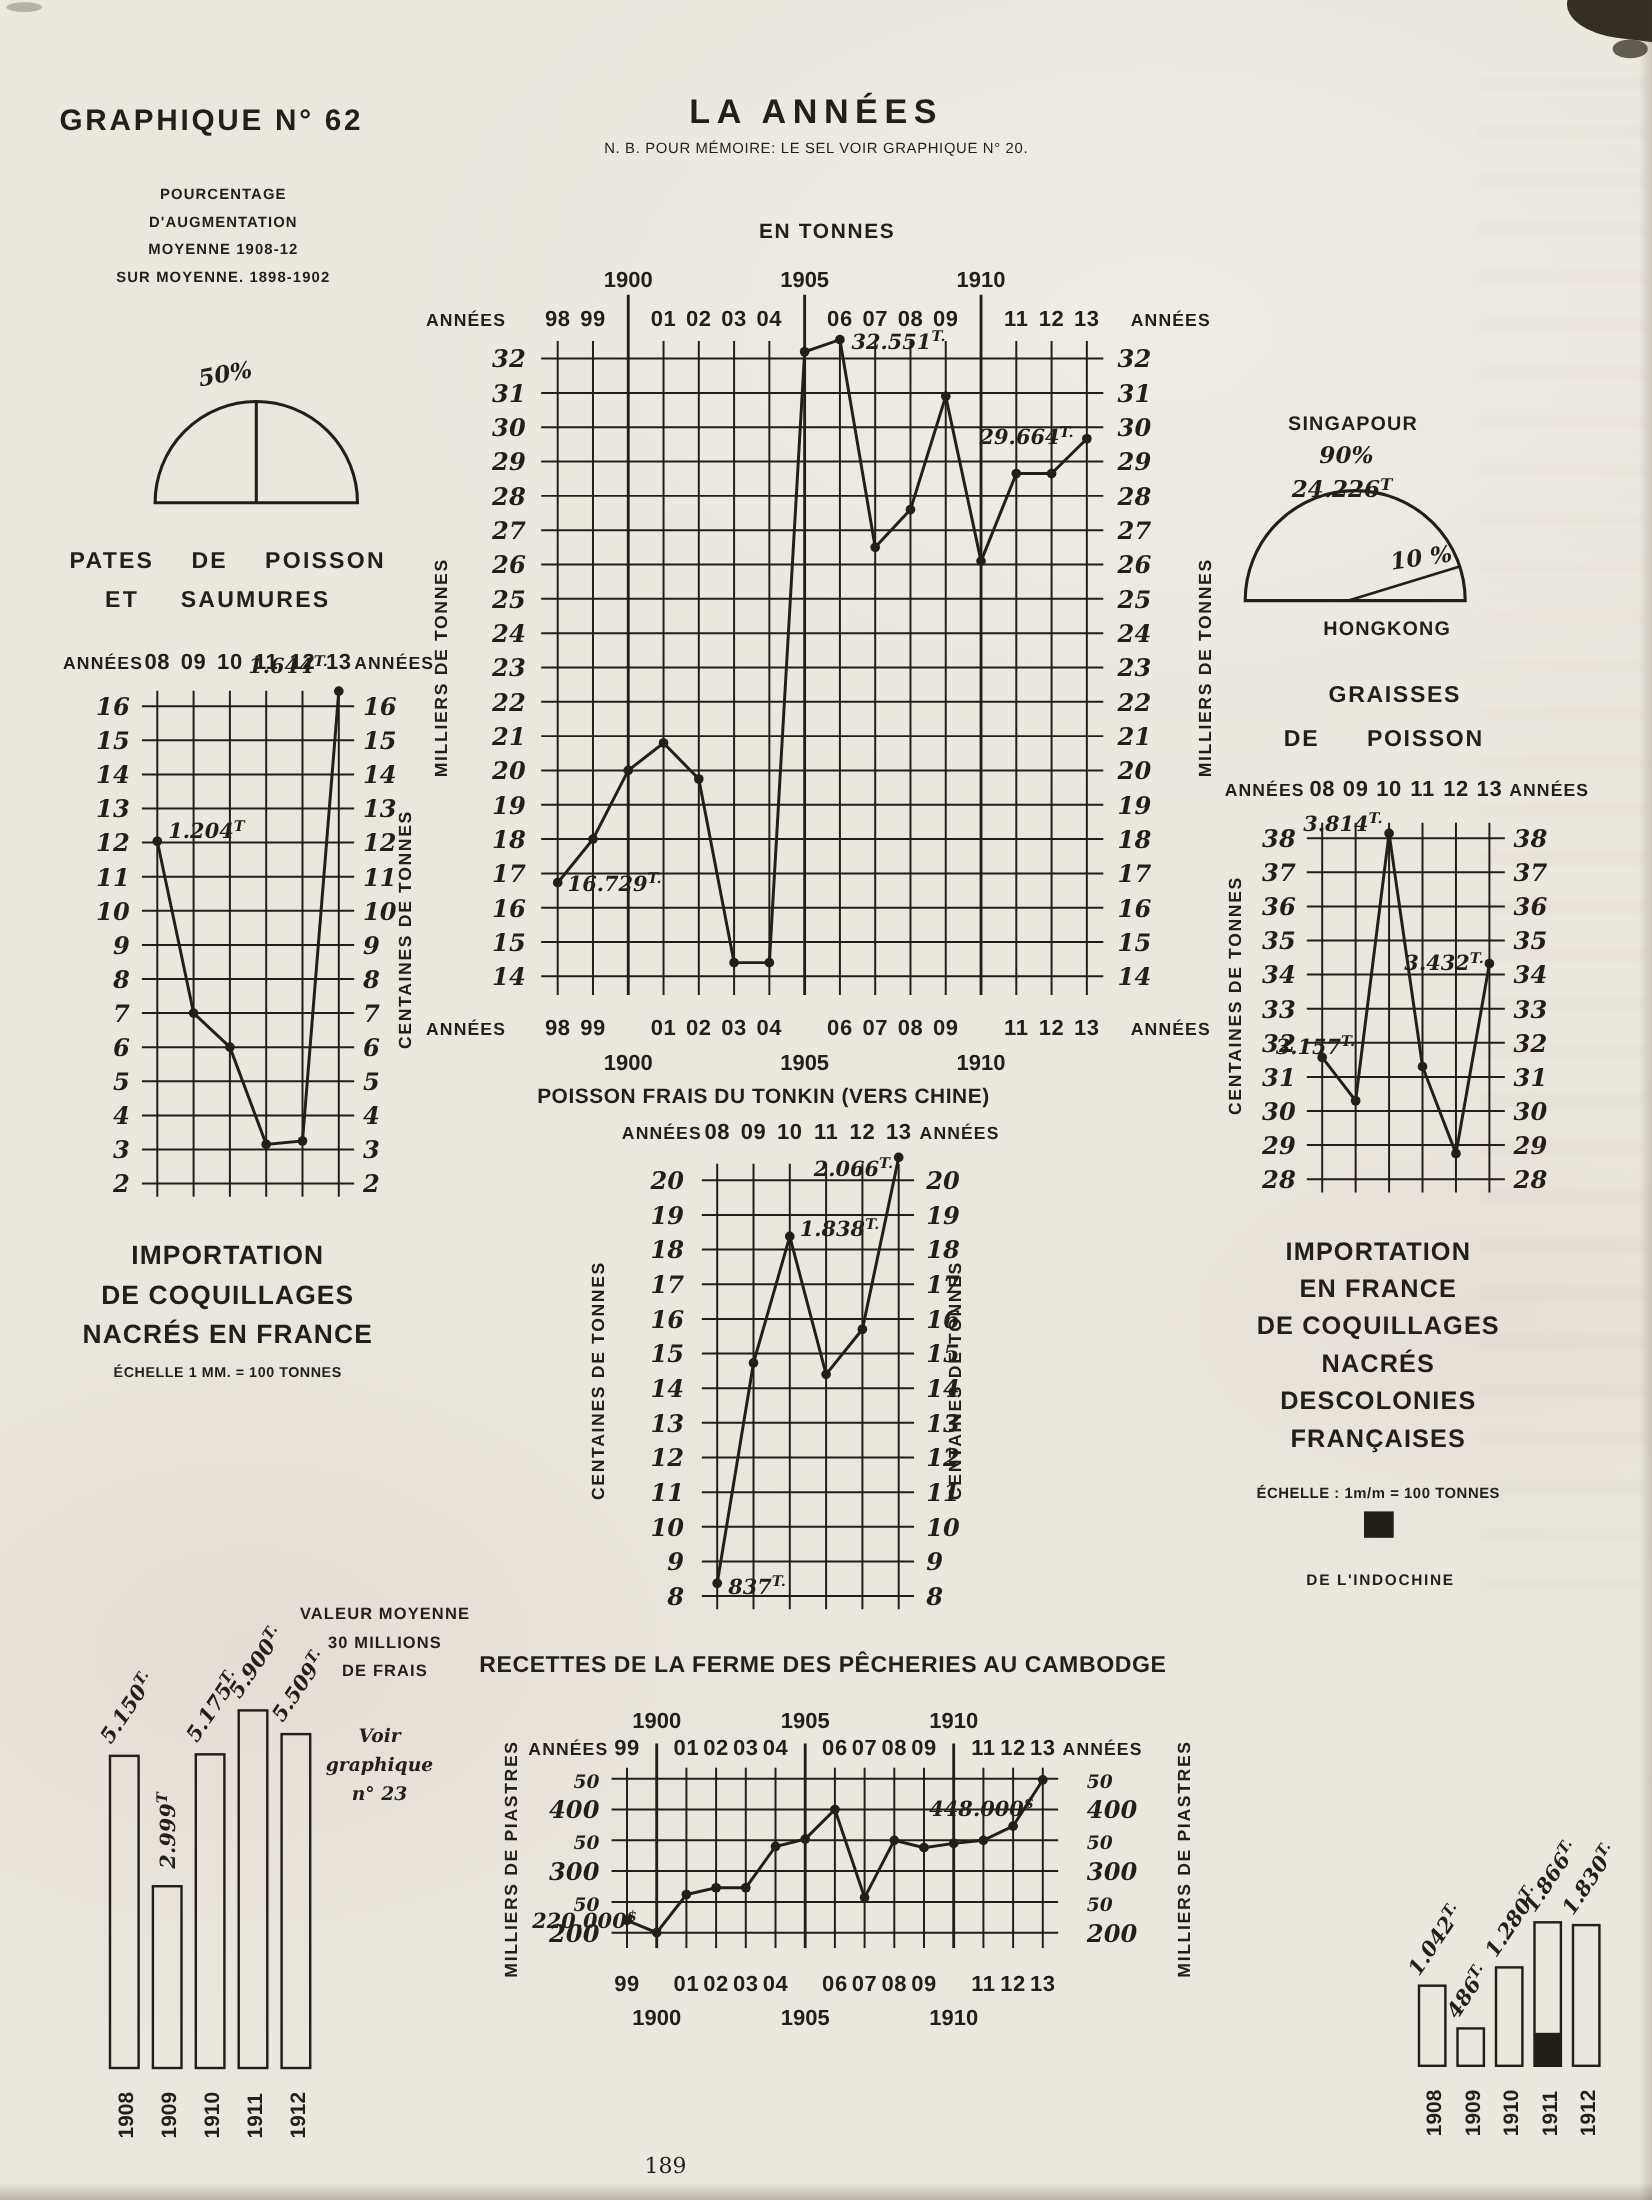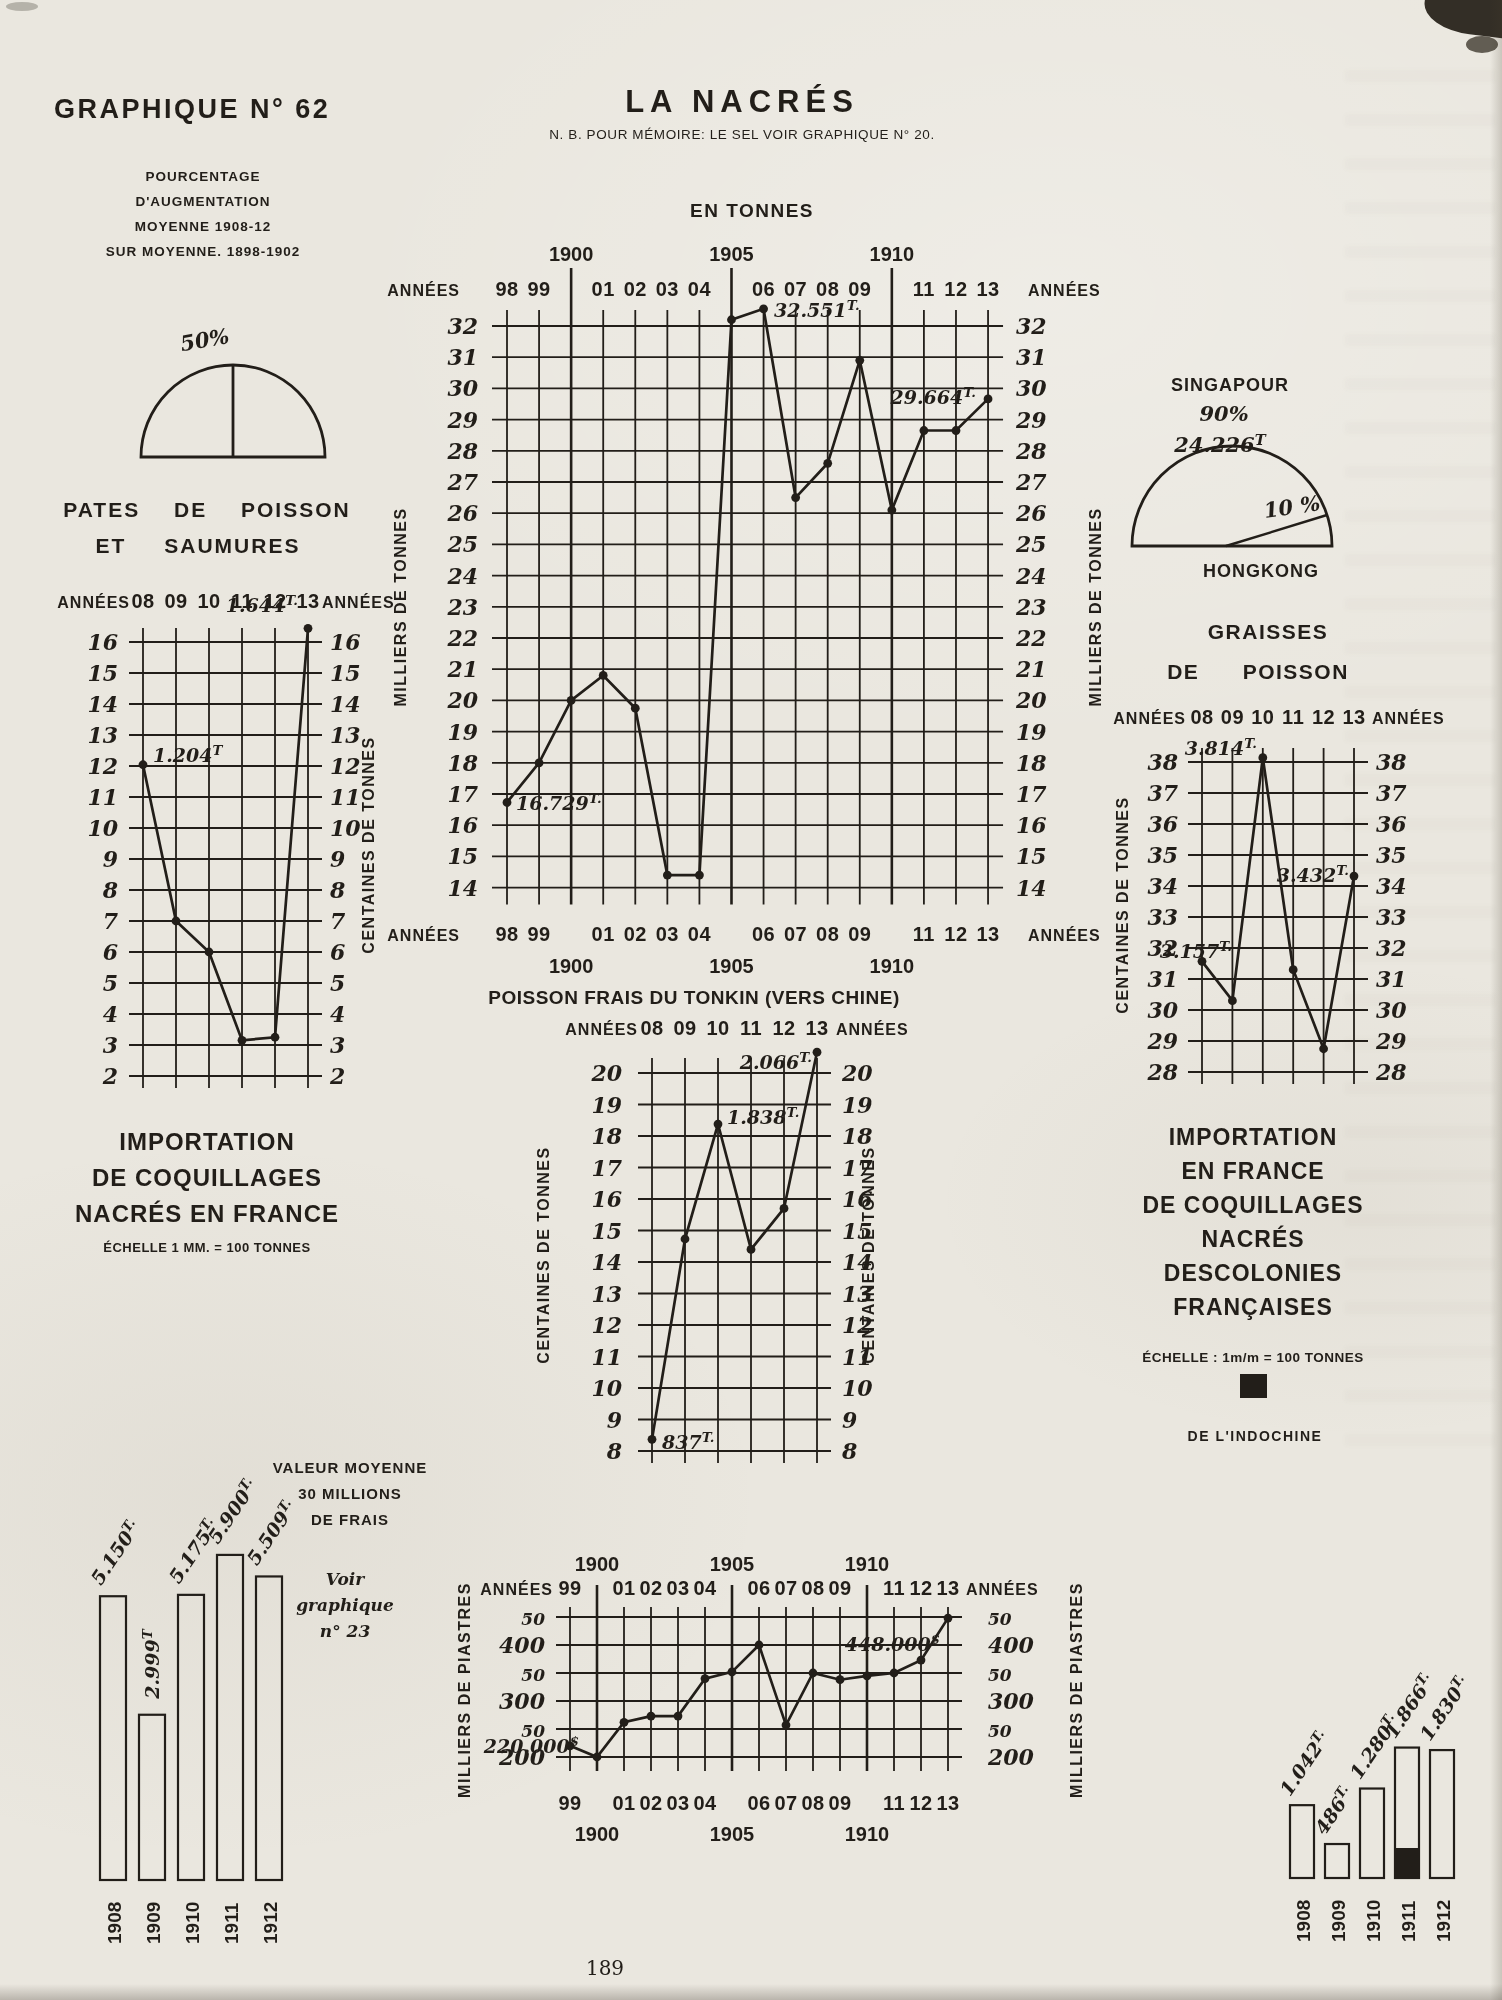--- a/index.html
+++ b/index.html
@@ -528,37 +528,38 @@
         <line x1="1226" y1="546" x2="1327" y2="515" stroke="#221e19" stroke-width="2.4"></line>
         <text x="1230" y="391" class="t-semi" text-anchor="middle">SINGAPOUR</text>
         <text x="1224" y="421" class="t-semiNum" text-anchor="middle">90%</text>
         <text x="1220" y="452" class="t-semiNum" text-anchor="middle">24.226<tspan dy="-7" font-size="70%">T</tspan></text>
         <text x="1293" y="514" class="t-semiNum" text-anchor="middle" transform="rotate(-8 1293 514)">10 %</text>
         <text x="1261" y="577" class="t-semi" text-anchor="middle">HONGKONG</text>
       </g>
     </svg>
 
   <div class="abs" id="t-graphique">GRAPHIQUE N° 62</div>
-  <div class="abs ctr" id="t-title">LA NACRÉS</div>
+  <div class="abs ctr" id="t-title">LA ANNÉES</div>
   <div class="abs ctr" id="t-nb">N. B. POUR MÉMOIRE: LE SEL VOIR GRAPHIQUE N° 20.</div>
   <div class="abs ctr" id="t-exps">EN TONNES</div>
 
   <div class="abs ctr pct-block">
     <div>POURCENTAGE</div>
     <div>D'AUGMENTATION</div>
     <div>MOYENNE 1908-12</div>
     <div>SUR MOYENNE. 1898-1902</div>
   </div>
 
 
   <div class="abs ctr pates1">PATES DE POISSON</div>
   <div class="abs ctr pates2">ET SAUMURES</div>
   <div class="abs ctr grais1">GRAISSES</div>
   <div class="abs ctr grais2">DE POISSON</div>
   <div class="abs ctr tonkin-title">POISSON FRAIS DU TONKIN (VERS CHINE)</div>
+  <div class="abs ctr recettes-title">RECETTES DE LA FERME DES PÊCHERIES AU CAMBODGE</div>
 
   <div class="abs ctr impL" id="impL1">IMPORTATION</div>
   <div class="abs ctr impL" id="impL2">DE COQUILLAGES</div>
   <div class="abs ctr impL" id="impL3">NACRÉS EN FRANCE</div>
   <div class="abs ctr impL" id="impLscale">ÉCHELLE 1 MM. = 100 TONNES</div>
 
   <div class="abs ctr valeur">
     <div>VALEUR MOYENNE</div>
     <div>30 MILLIONS</div>
     <div>DE FRAIS</div>

